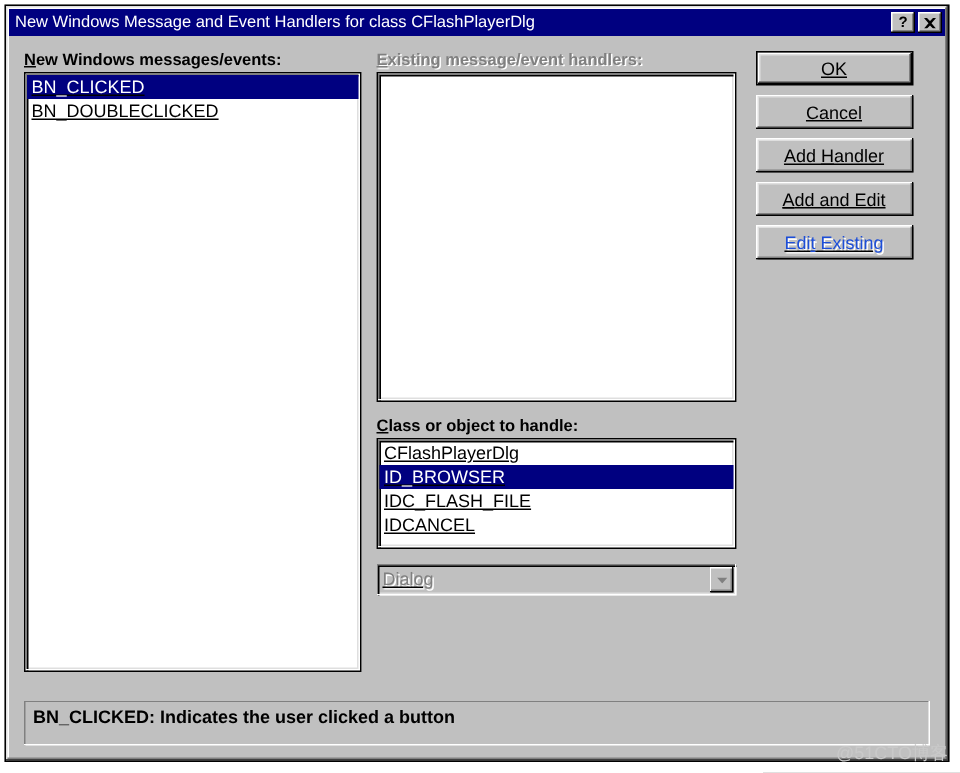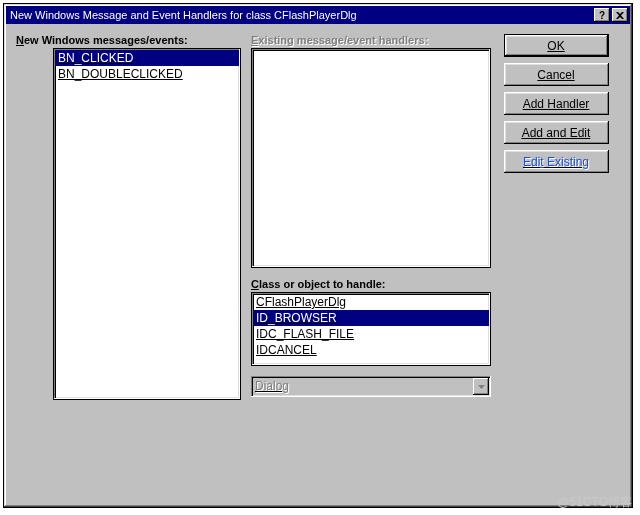--- a/index.html
+++ b/index.html
@@ -49,21 +49,21 @@
   .col-right { width: 110px; display: flex; flex-direction: column; gap: 6px; align-items: center; }
   .label { font-weight: bold; margin-bottom: 2px; display: inline-block; }
   .label.disabled { color: #808080; text-shadow: 1px 1px 0 #fff; }
   .listbox {
     background: #fff;
     border: 1px solid #000;
     box-shadow: inset -1px -1px 0 #fff, inset 1px 1px 0 #808080, inset 2px 2px 0 #000, inset -2px -2px 0 #dfdfdf;
     padding: 1px;
     overflow: auto;
   }
-  .lb-tall { height: 352px; margin-left: 37px; }
+  .lb-tall { height: 400px; }
   .lb-med  { height: 220px; }
   .lb-small{ height: 74px; }
   .item { padding: 1px 3px; white-space: nowrap; font-size: 12px; }
   .item.selected { background: #000080; color: #fff; }
   .btn {
     width: 105px; height: 23px;
     background: #c0c0c0;
     box-shadow: inset -1px -1px 0 #000, inset 1px 1px 0 #fff, inset -2px -2px 0 #808080, inset 2px 2px 0 #dfdfdf;
     display: flex; align-items: center; justify-content: center;
     font-size: 12px;
@@ -163,16 +163,17 @@
           </div>
         <div class="btn">
             <span class="btn-label"><span class="ul">A</span>dd and Edit</span>
           </div>
         <div class="btn disabled">
             <span class="btn-label">Edi<span class="ul">t</span> Existing</span>
           </div>
       </div>
     </div>
 
+    <div class="statusbox">BN_CLICKED:  Indicates the user clicked a button</div>
   </div>
 </div>
 
 <div class="watermark">@51CTO博客</div>
 
 </body></html>

